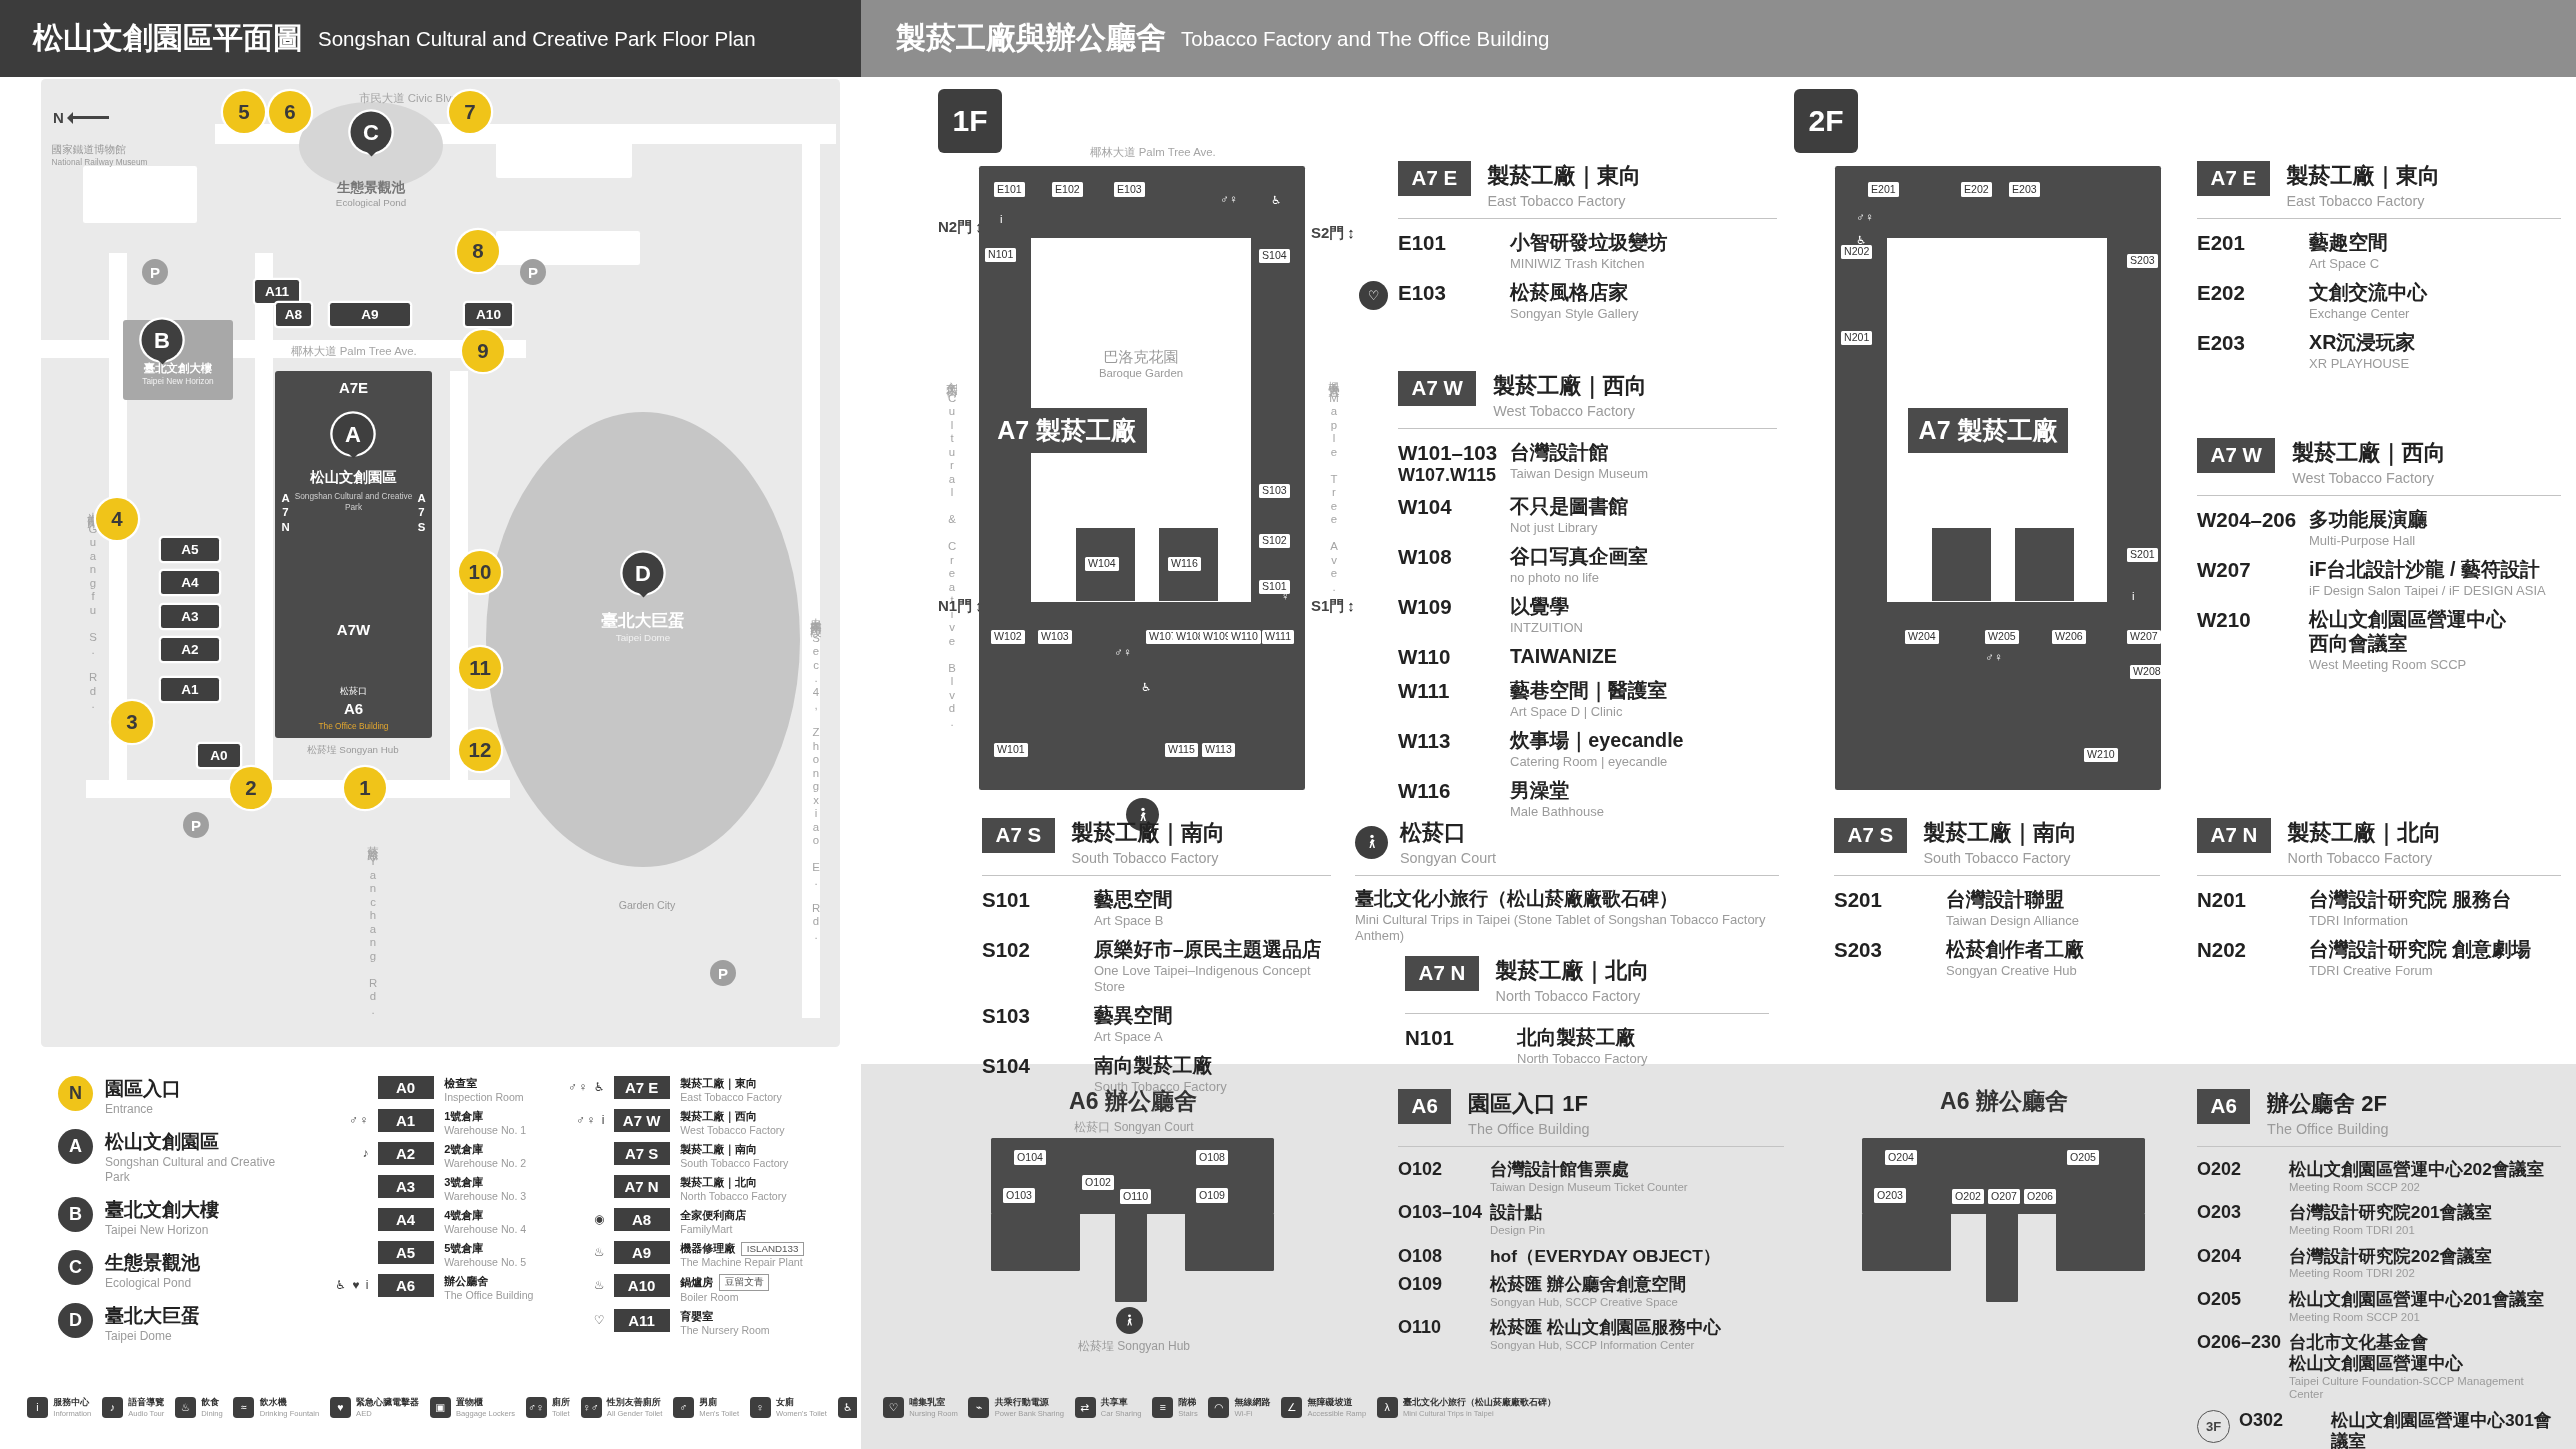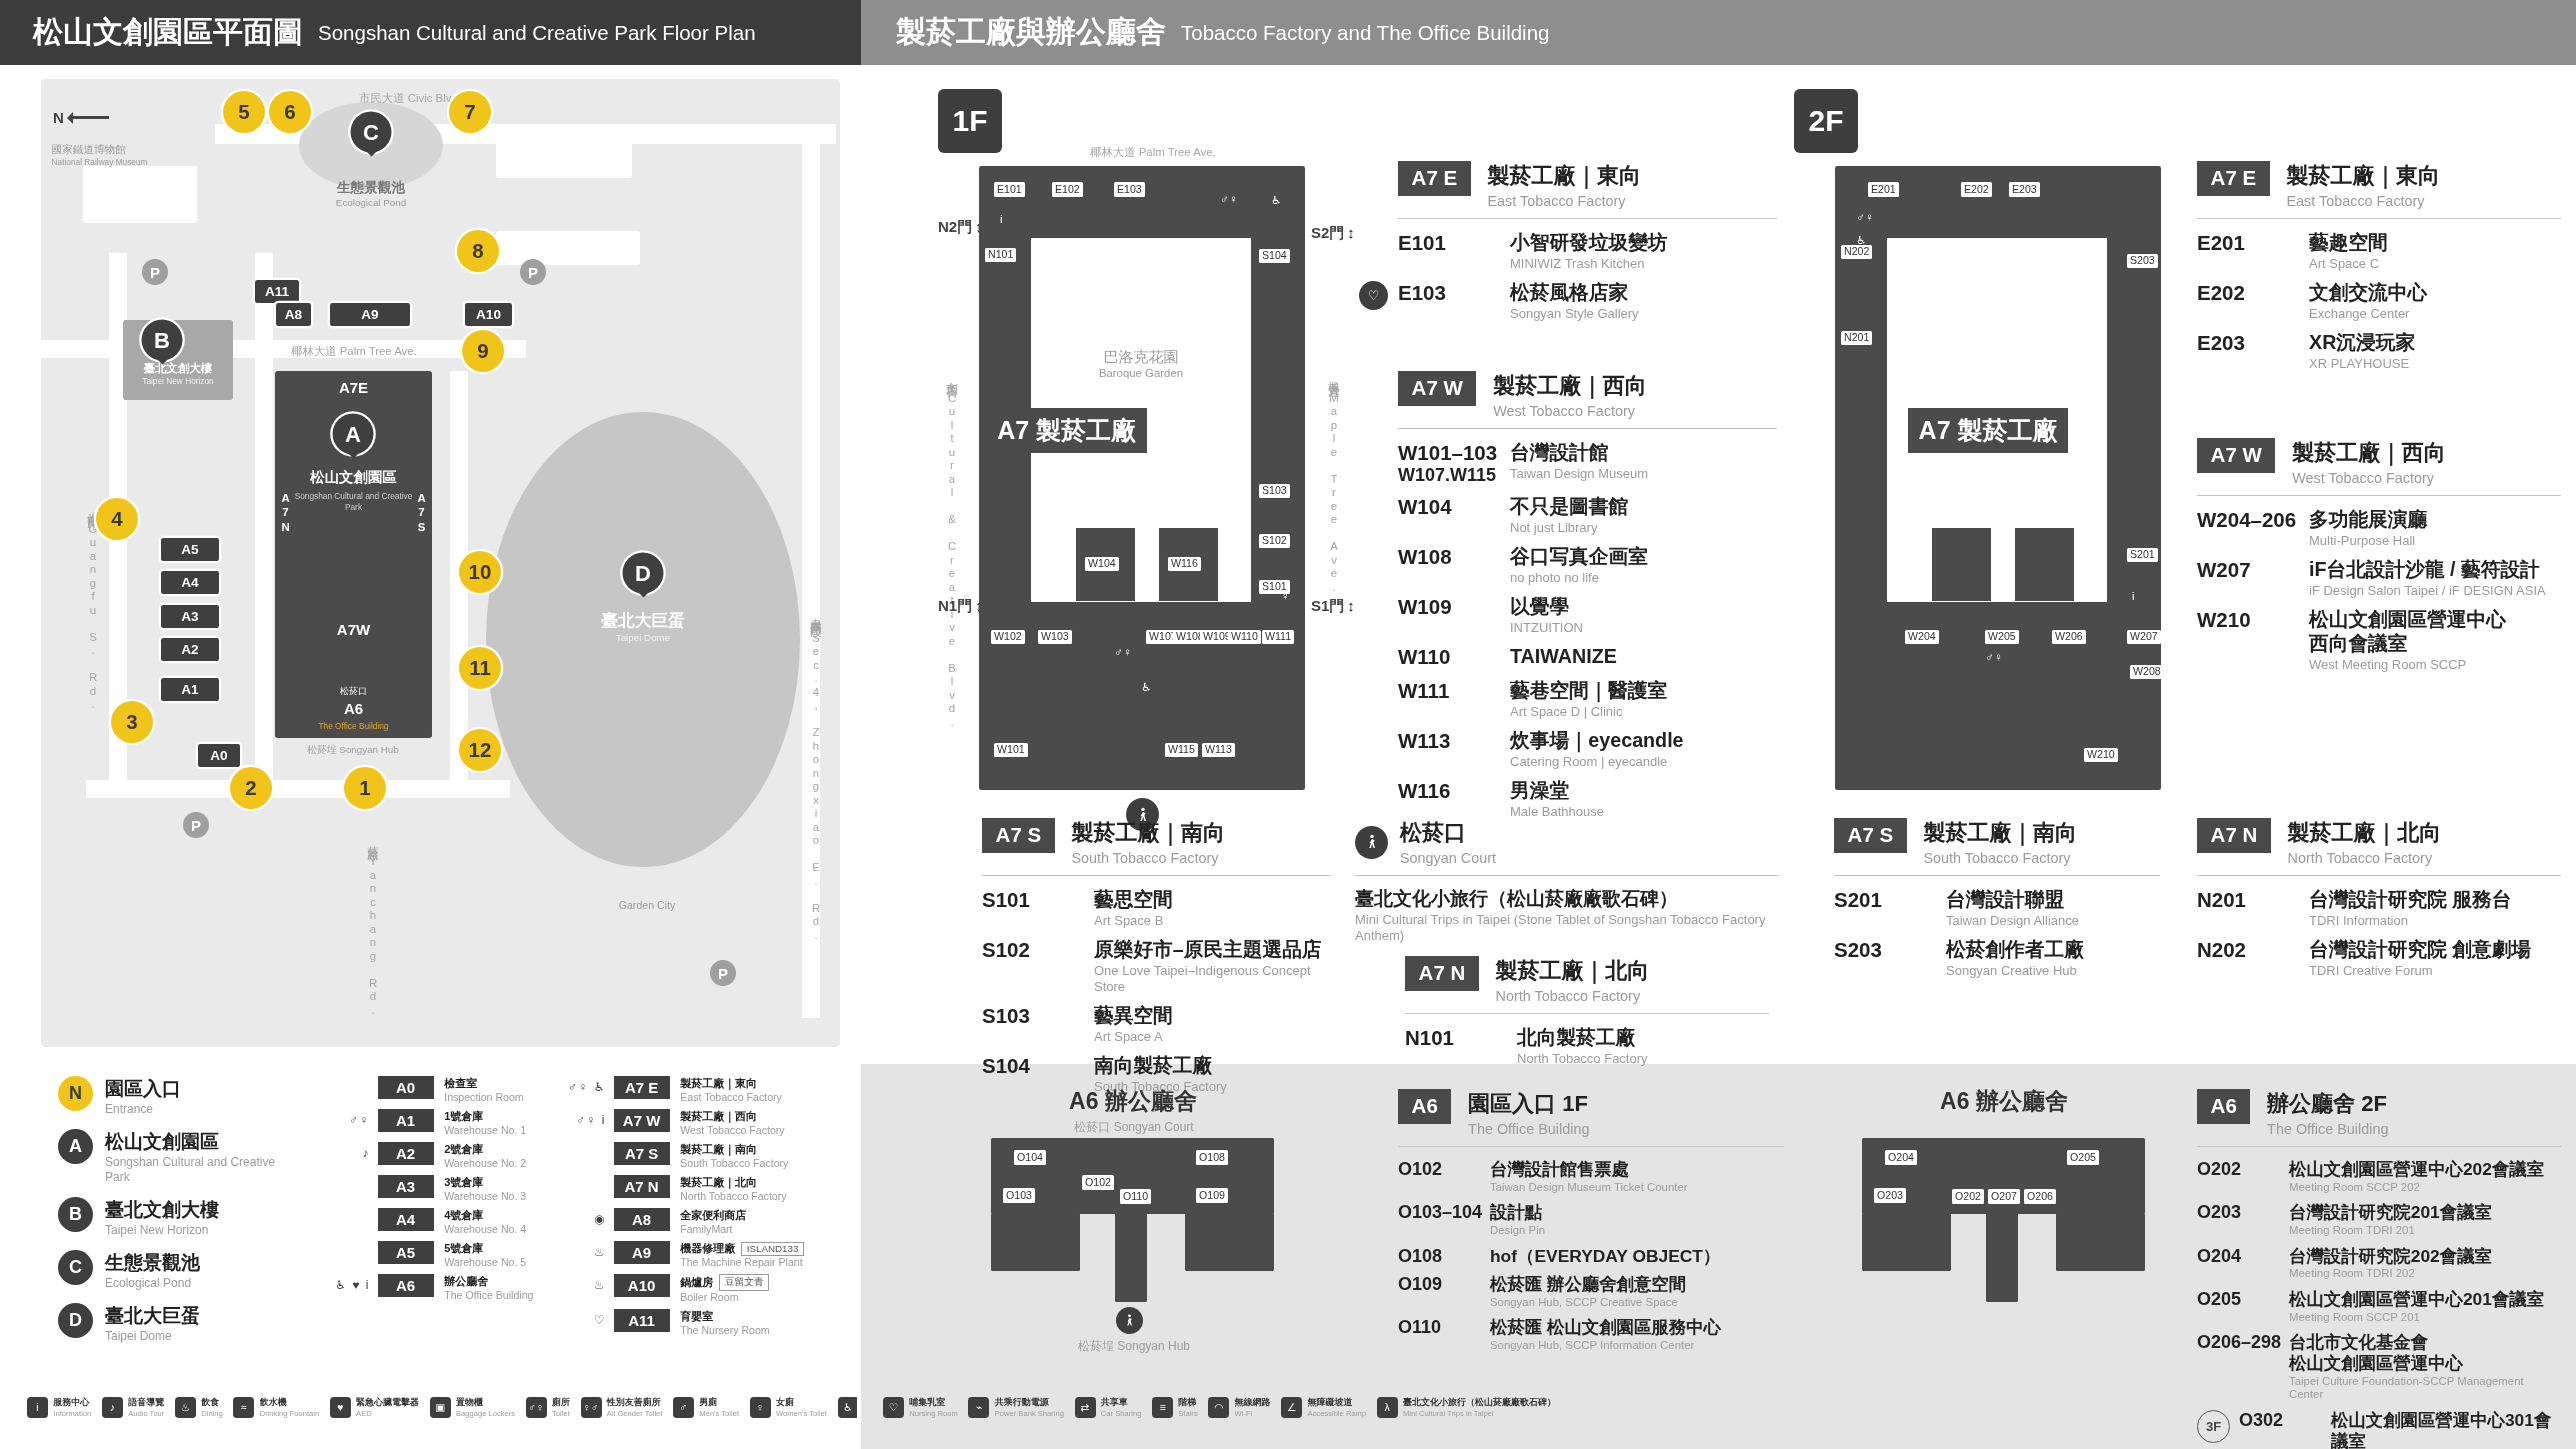--- a/index.html
+++ b/index.html
@@ -1,20 +1,20 @@
 <!DOCTYPE html>
 <html style="font-size:12px"><head>
 <meta charset="utf-8">
 <style>
 *{margin:0;padding:0;box-sizing:border-box}
 body{font-family:"Liberation Sans","DejaVu Sans",sans-serif;background:#fff}
 .canvas{position:relative;width:2576px;height:1449px;overflow:hidden;background:#fff}
 .abs{position:absolute}
 
-.hdr{position:absolute;top:0;height:65px;display:flex;align-items:center;gap:15px;color:#fff}
+.hdr{position:absolute;top:0;height:77px;display:flex;align-items:center;gap:15px;color:#fff}
 .hdr-left{left:0;width:861px;background:#3c3c3c;padding-left:33px}
 .hdr-right{left:861px;width:1715px;background:#8e8e8e;padding-left:35px}
 .hdr .t-zh{font-size:30px;font-weight:bold;white-space:nowrap}
 .hdr .t-en{font-size:20.5px;white-space:nowrap}
 .gray-zone{position:absolute;left:861px;top:1064px;width:1715px;height:386px;background:#e4e4e4}
 
 .map{position:absolute;left:41px;top:79px;width:799px;height:968px;background:#eaeaea;border-radius:4.5px;overflow:hidden}
 .road{position:absolute;background:#fff}
 .wblock{position:absolute;background:#fff;border-radius:2.3px}
 .pond{position:absolute;left:258px;top:23px;width:144px;height:87px;background:#d6d6d6;border-radius:50%}
@@ -1126,21 +1126,21 @@
     </div>
     <div class="rnames">
       <div class="zh">松山文創園區營運中心201會議室</div>
 
       <div class="en">Meeting Room SCCP 201</div>
     </div>
   </div>
         <div class="row">
 
     <div class="rid">
-      <div>O206–298</div>
+      <div>O206–230</div>
 
     </div>
     <div class="rnames">
       <div class="zh">台北市文化基金會</div>
       <div class="zh">松山文創園區營運中心</div>
       <div class="en">Taipei Culture Foundation-SCCP Management Center</div>
     </div>
   </div>
         <div class="row">
     <span class="pre-circle">3F</span>

